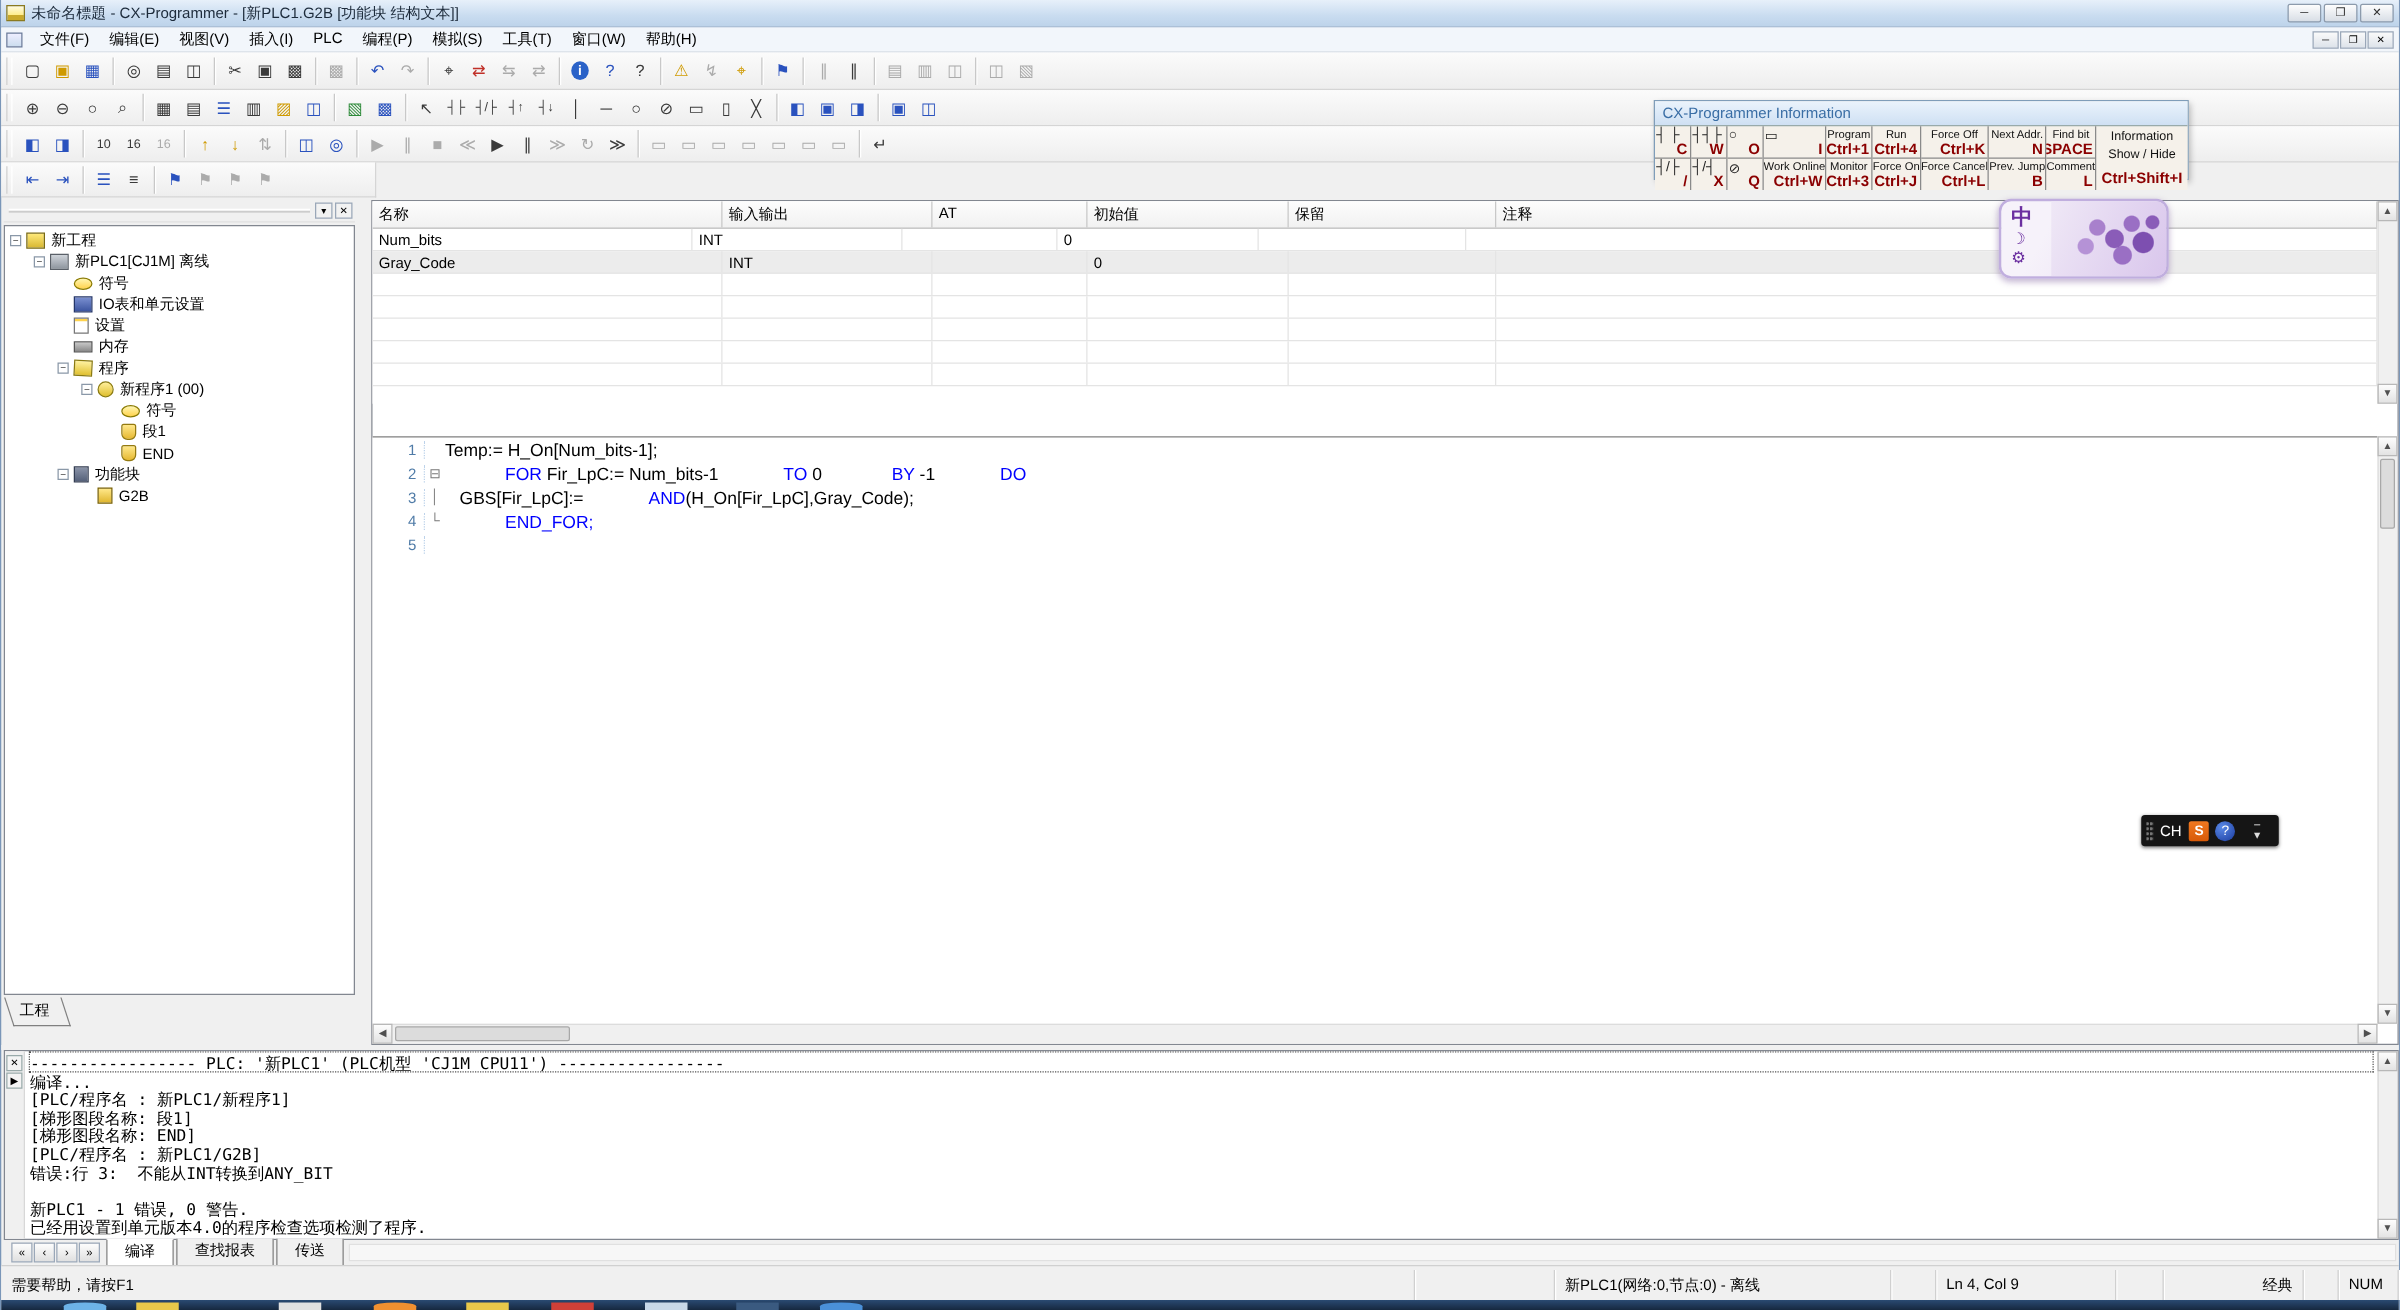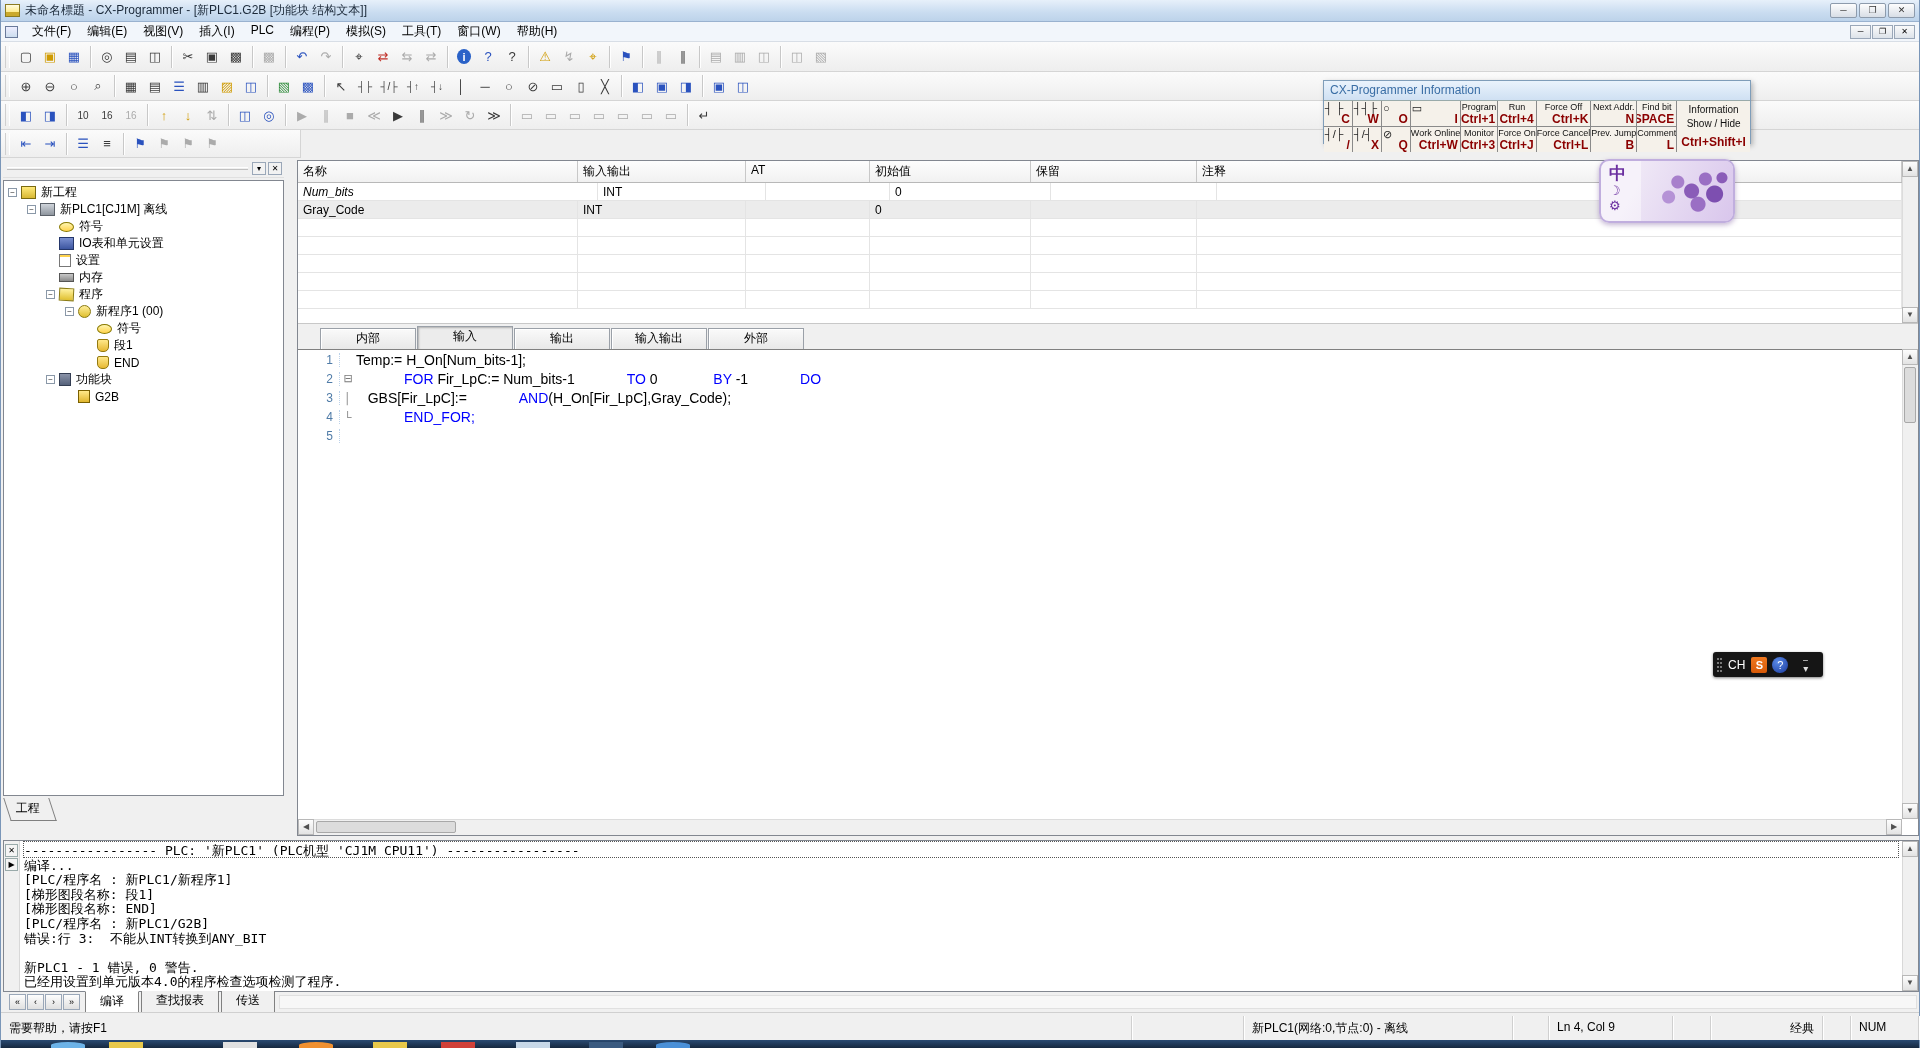--- a/index.html
+++ b/index.html
@@ -620,21 +620,21 @@
     <div class="vt">
         <div class="vt-row head">
           <div class="vt-cell" style="width: 280px;">名称</div>
           <div class="vt-cell" style="width: 168px;">输入输出</div>
           <div class="vt-cell" style="width: 124px;">AT</div>
           <div class="vt-cell" style="width: 161px;">初始值</div>
           <div class="vt-cell" style="width: 166px;">保留</div>
           <div class="vt-cell" style="flex: 1 1 0%;">注释</div>
         </div>
         <div class="vt-row">
-          <div class="vt-cell" style="width: 300px; font-style: italic;">Num_bits</div>
+          <div class="vt-cell" style="width: 256px;">Num_bits</div>
           <div class="vt-cell" style="width: 168px;">INT</div>
           <div class="vt-cell" style="width: 124px;"></div>
           <div class="vt-cell" style="width: 161px;">0</div>
           <div class="vt-cell" style="width: 166px;"></div>
           <div class="vt-cell" style="flex: 1 1 0%;"></div>
         </div>
         <div class="vt-row shade">
           <div class="vt-cell" style="width: 280px;">Gray_Code</div>
           <div class="vt-cell" style="width: 168px;">INT</div>
           <div class="vt-cell" style="width: 124px;"></div>
@@ -681,27 +681,20 @@
           <div class="vt-cell" style="width: 161px;"></div>
           <div class="vt-cell" style="width: 166px;"></div>
           <div class="vt-cell" style="flex: 1 1 0%;"></div>
         </div>
       </div>
     <div class="vt-scroll">
       <div class="sb-btn" style="left:-1px; top:0;">▲</div>
       <div class="sb-btn" style="left:-1px; bottom:0;">▼</div>
     </div>
 
-    <div class="sec-tabs">
-        <div class="sec-tab">内部</div>
-        <div class="sec-tab active">输入</div>
-        <div class="sec-tab">输出</div>
-        <div class="sec-tab">输入输出</div>
-        <div class="sec-tab">外部</div>
-      </div>
 
     <div class="editor">
         <div class="ed-line">
           <span class="ed-num">1</span>
           <span class="ed-fold"></span>
           <span class="ed-text"><span>Temp:= H_On[Num_bits-1];</span></span>
         </div>
         <div class="ed-line">
           <span class="ed-num">2</span>
           <span class="ed-fold">⊟</span>
@@ -774,21 +767,21 @@
         <div class="out-tab">传送</div>
       </div>
     <div class="out-track"></div>
   </div>
 
   <div class="statusbar">
       <div class="st-cell" style="width: 1131px;">需要帮助，请按F1</div>
       <div class="st-cell" style="width: 112px;"></div>
       <div class="st-cell" style="width: 269px;">新PLC1(网络:0,节点:0) - 离线</div>
       <div class="st-cell" style="width: 36px;"></div>
-      <div class="st-cell" style="width: 124px;">Ln 4, Col 9</div>
+      <div class="st-cell" style="width: 144px;">Ln 4, Col 9</div>
       <div class="st-cell" style="width: 38px;"></div>
       <div class="st-cell ar" style="width: 112px;">经典</div>
       <div class="st-cell" style="width: 28px;"></div>
       <div class="st-cell" style="flex: 1 1 0%;">NUM</div>
     </div>
 
   <div class="taskbar">
       <div class="tk-blob" style="left: 50px; background: rgb(109, 179, 232); border-radius: 50% 50% 0px 0px;"></div>
       <div class="tk-blob" style="left: 108px; background: rgb(232, 200, 74);"></div>
       <div class="tk-blob" style="left: 222px; background: rgb(224, 224, 224);"></div>

